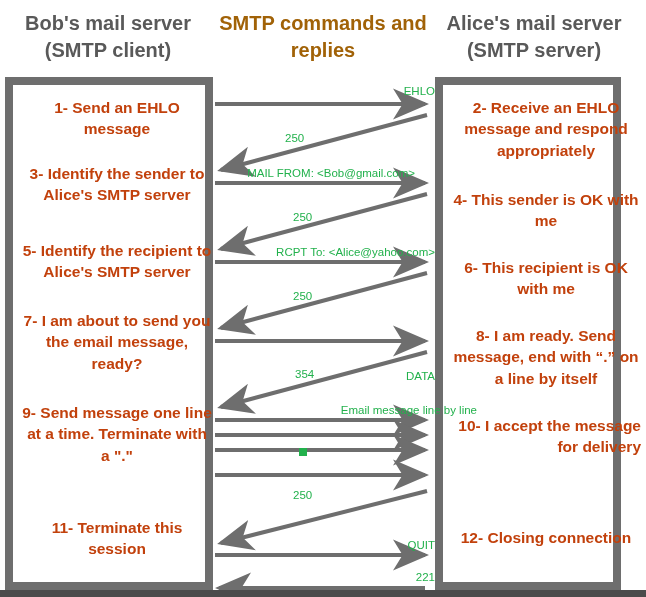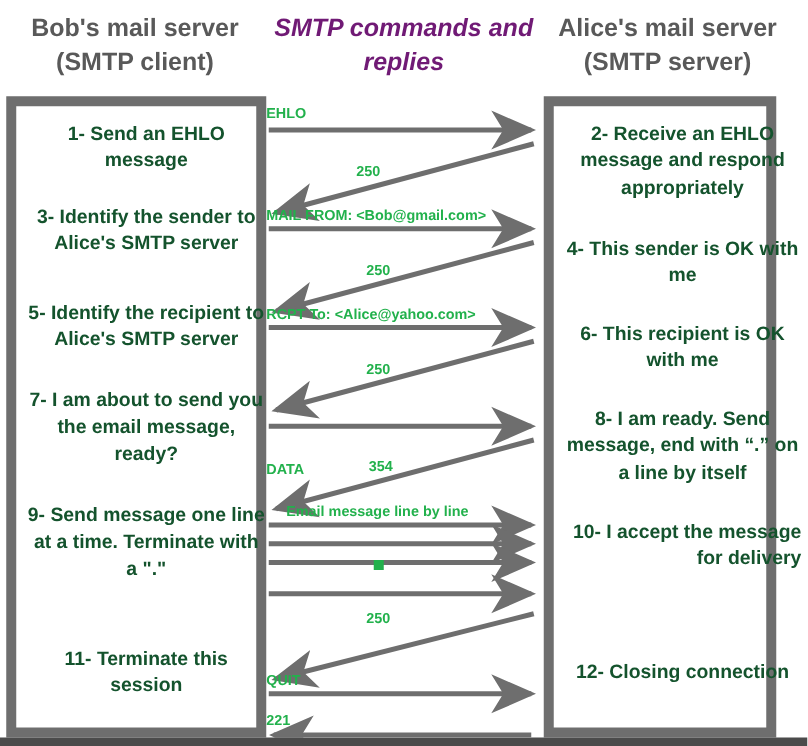--- a/index.html
+++ b/index.html
@@ -2,47 +2,47 @@
 <html><head>
 <meta charset="utf-8">
 <style>
   html,body{margin:0;padding:0;background:#ffffff;}
   body{width:646px;height:597px;position:relative;overflow:hidden;
        font-family:"Liberation Sans","DejaVu Sans",sans-serif;}
 
   
   .head{position:absolute;text-align:center;font-weight:bold;font-size:20px;line-height:1.35;}
   .head.gray{color:#595959;}
-  .head.green{color:#701a75;font-style:italic;}
+  .head.green{color:#a16207;}
   #head-left  {left:0px;   top:10px; width:216px;}
   #head-mid   {left:216px; top:10px; width:214px;}
   #head-right {left:426px; top:10px; width:216px;}
 
   
   .frame{position:absolute;background:#6e6e6e;}
   #frame-left  {left:5px;   top:77px; width:208px; height:513px;}
   #frame-right {left:435px; top:77px; width:186px; height:513px;}
   .frame-inner{position:absolute;background:#ffffff;left:8px;top:8px;right:8px;bottom:8px;}
 
   
   #bottom-strip{position:absolute;left:0;top:590px;width:646px;height:7px;background:#4b4b4b;}
   #mid-white{position:absolute;left:213px;top:77px;width:222px;height:520px;background:#ffffff;}
 
   
-  .step{position:absolute;text-align:center;color:#14532d;font-weight:bold;
+  .step{position:absolute;text-align:center;color:#c2410c;font-weight:bold;
         font-size:15.5px;line-height:1.38;}
   .left-col .step {left:8px;  width:192px;}
   .right-col .step{left:8px;  width:190px;}
 
   
   #arrows{position:absolute;left:213px;top:77px;width:222px;height:513px;}
   #arrows svg{position:absolute;left:0;top:0;}
 
-  .lbl{position:absolute;color:#22b14c;font-weight:bold;font-size:11.5px;
-       white-space:nowrap;text-align:left;}
+  .lbl{position:absolute;color:#22b14c;font-weight:normal;font-size:11.5px;
+       white-space:nowrap;text-align:right;}
   .lbl.diag{font-size:11.5px;}
 
   .greendot{position:absolute;width:8px;height:8px;background:#22b14c;}
 </style>
 </head>
 <body>
 
 <div class="head gray" id="head-left">
   <div>Bob's mail server</div>
   <div>(SMTP client)</div>
@@ -122,21 +122,21 @@
   </svg>
 
   <div class="lbl" style="left:0;width:222px;top:8px;">EHLO</div>
   <div class="lbl diag" style="left:72px;top:55px;">250</div>
   <div class="lbl" style="left:0;width:202px;top:90px;">MAIL FROM: &lt;Bob@gmail.com&gt;</div>
   <div class="lbl diag" style="left:80px;top:134px;">250</div>
   <div class="lbl" style="left:0;width:222px;top:169px;">RCPT To: &lt;Alice@yahoo.com&gt;</div>
   <div class="lbl diag" style="left:80px;top:213px;">250</div>
   <div class="lbl" style="left:0;width:222px;top:248px;margin-top:45px;">DATA</div>
   <div class="lbl diag" style="left:82px;top:291px;">354</div>
-  <div class="lbl" style="left:0;width:264px;top:327px;padding-left:16px;">Email message line by line</div>
+  <div class="lbl" style="left:0;width:264px;top:327px;">Email message line by line</div>
   <div class="lbl diag" style="left:80px;top:412px;">250</div>
   <div class="lbl" style="left:0;width:222px;top:462px;">QUIT</div>
   <div class="lbl" style="left:0;width:222px;top:494px;">221</div>
 
   <div class="greendot" style="left:86px;top:371px;"></div>
 </div>
 
 <div id="bottom-strip"></div>
 
 </body></html>

